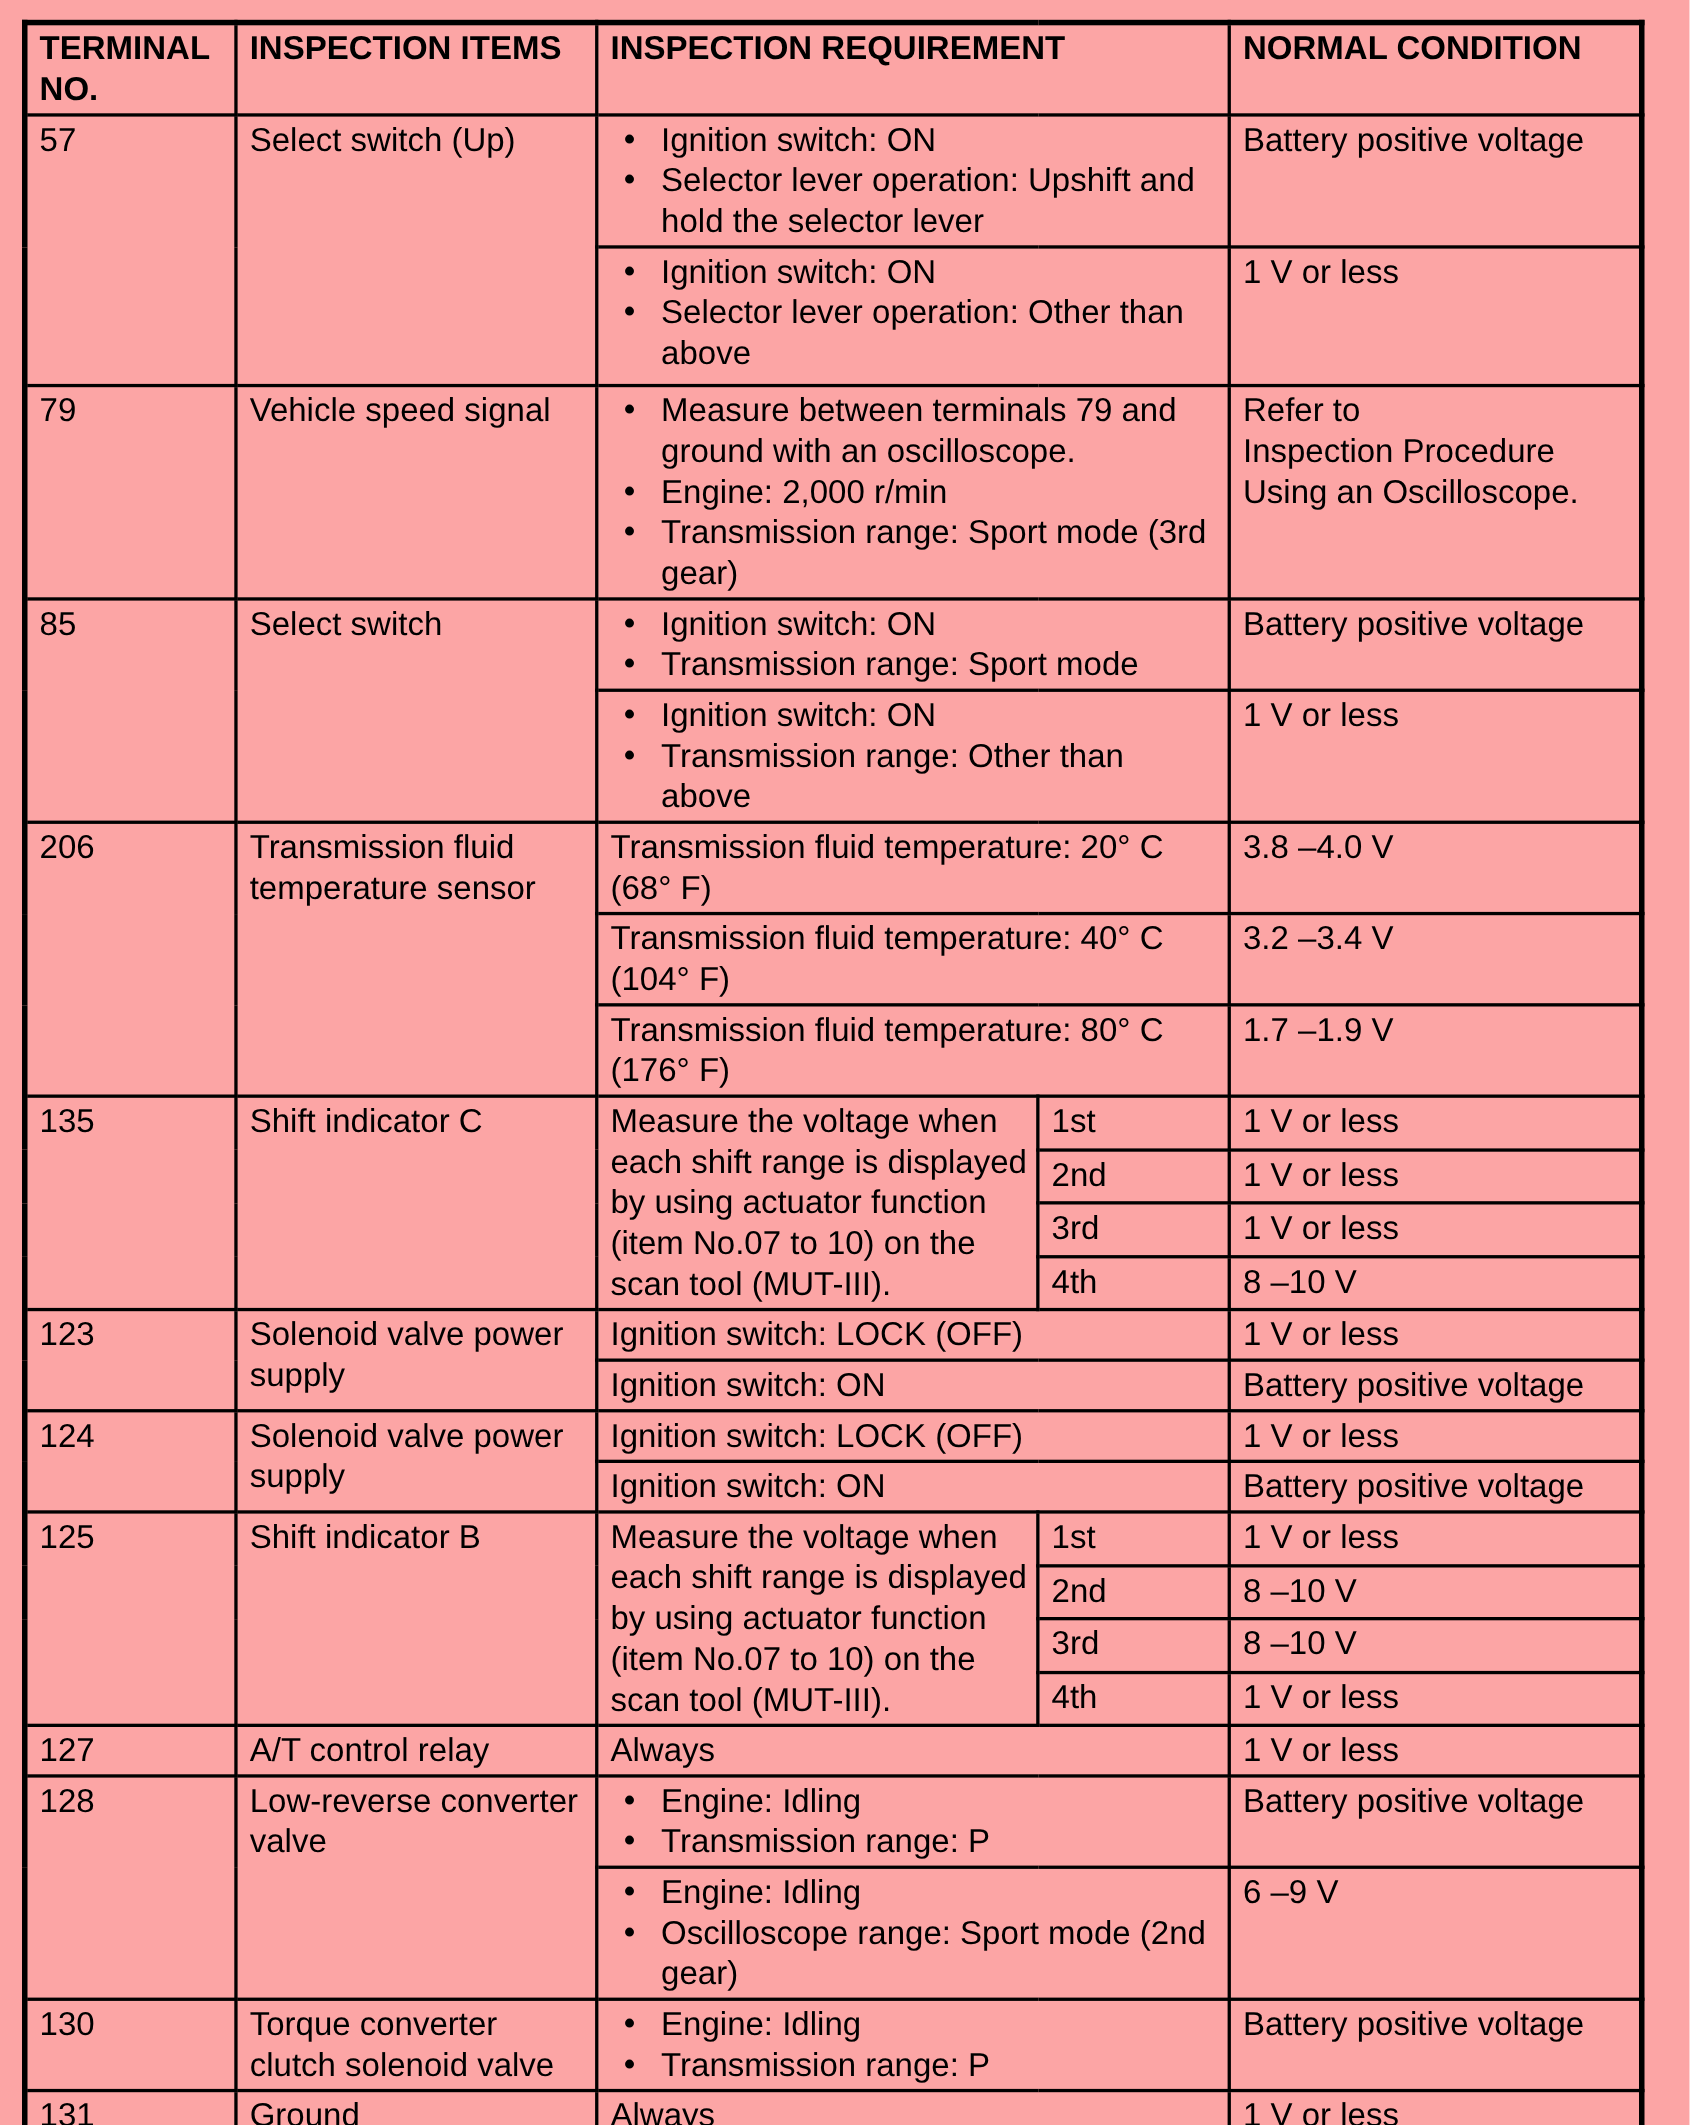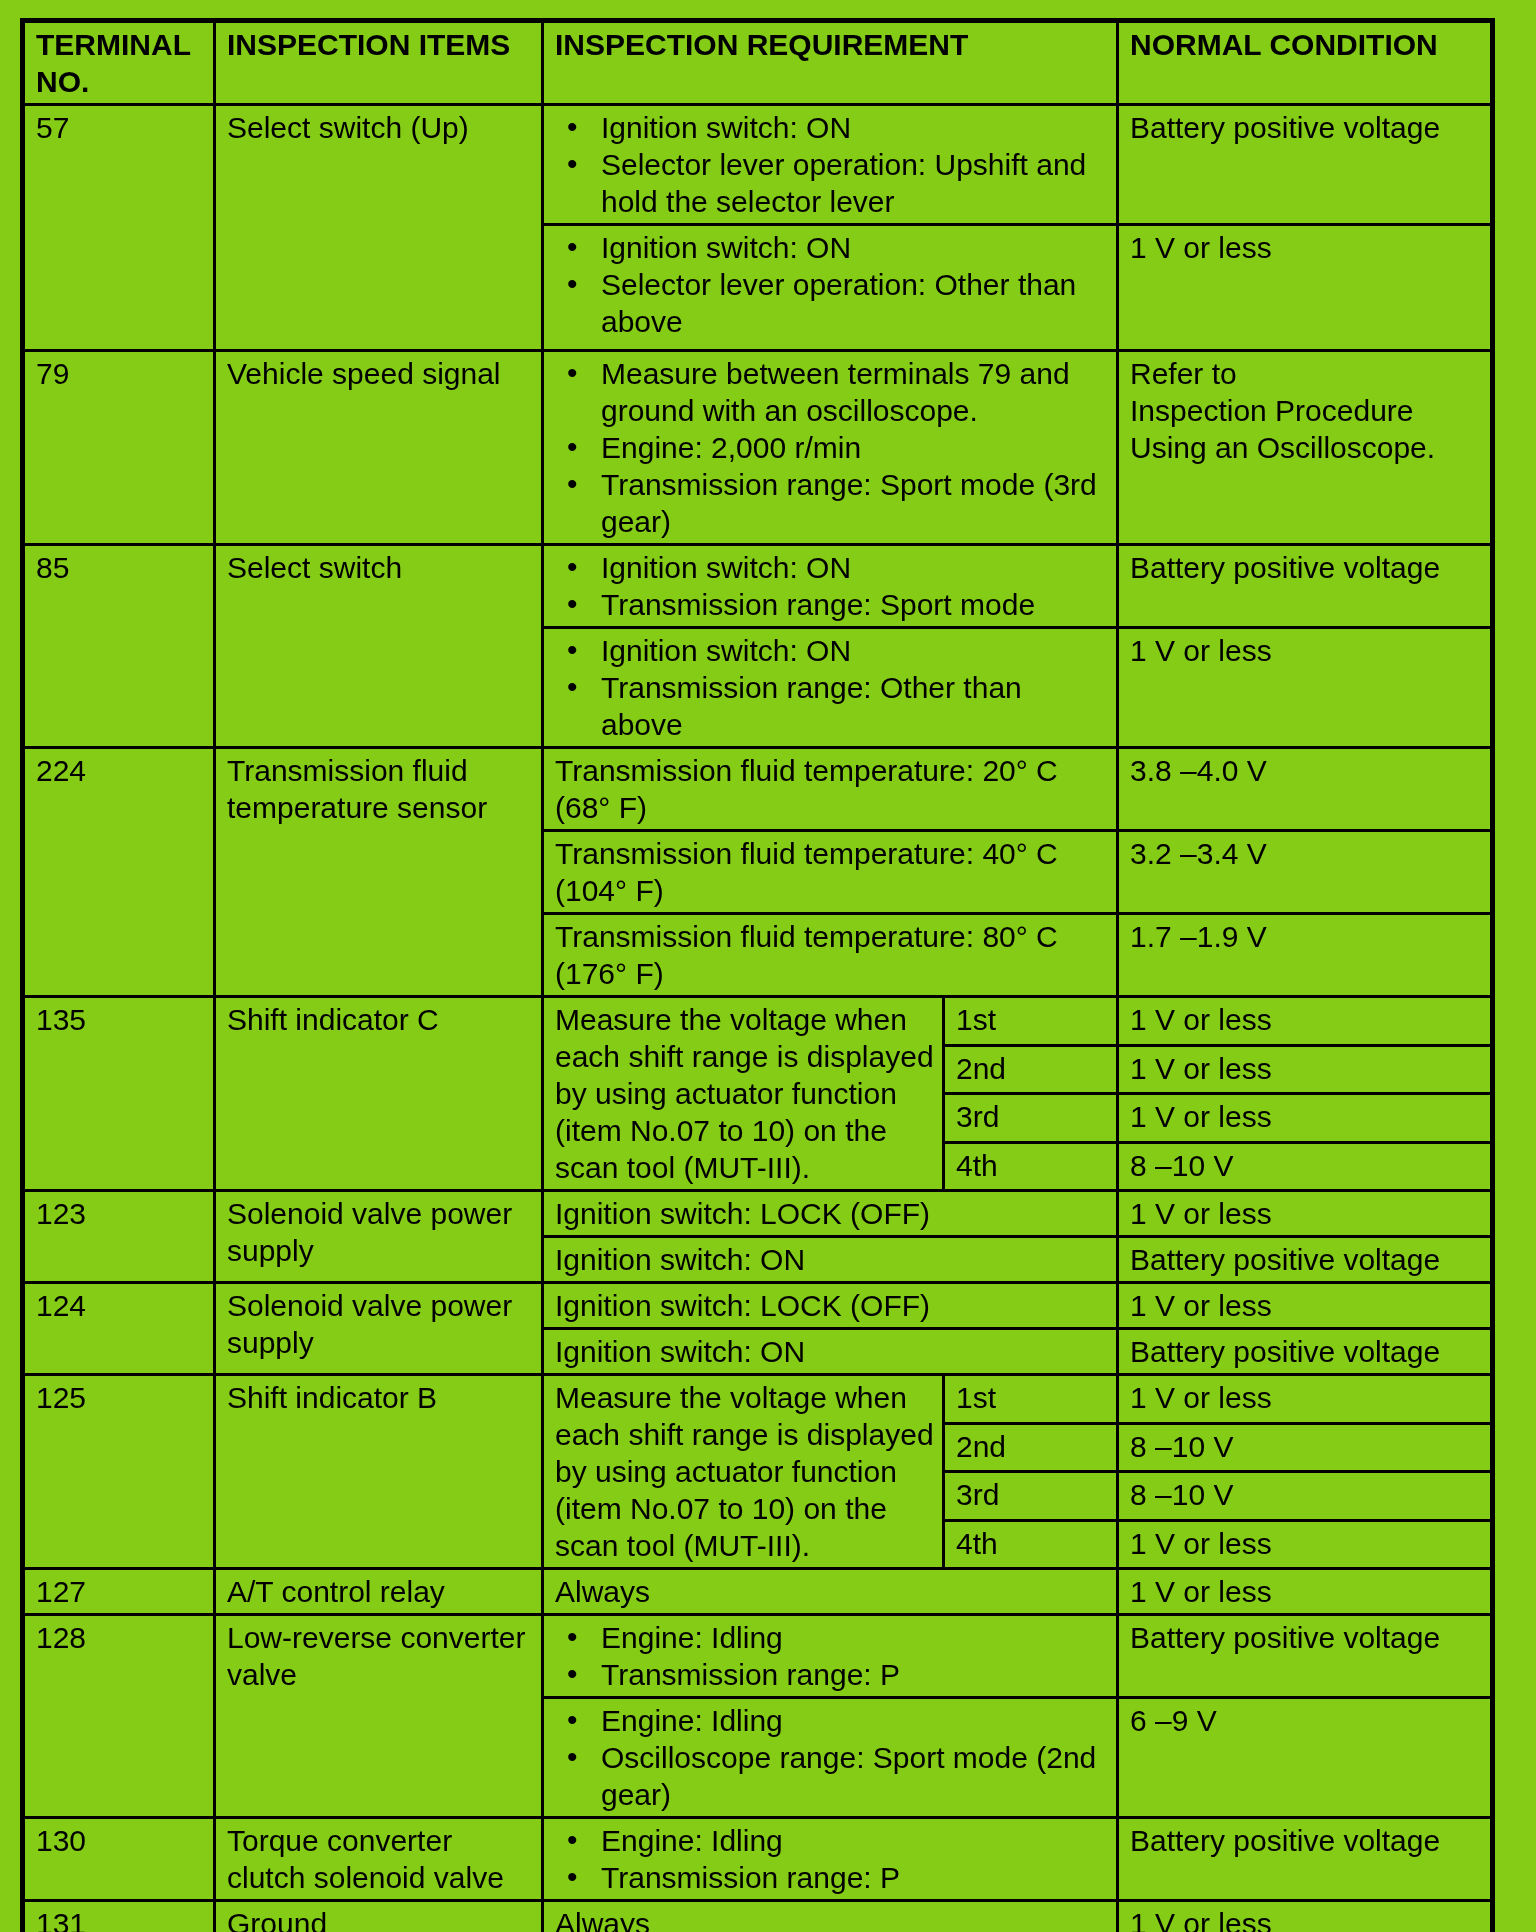--- a/index.html
+++ b/index.html
@@ -1,20 +1,20 @@
 <!DOCTYPE html>
 <html><head>
 <meta charset="utf-8">
 <style>
   html, body { margin: 0; padding: 0; background: #ffffff; }
   .page {
     position: relative;
     width: 1536px;
     height: 1932px;
-    background: #84cc16;
+    background: #fca5a5;
     overflow: hidden;
     font-family: "Liberation Sans", sans-serif;
     color: #000;
   }
   table.insp {
     position: absolute;
     left: 20px;
     top: 18px;
     width: 1470px;
     border-collapse: collapse;
@@ -108,21 +108,21 @@
     </tr>
     <tr style="height:79px">
       <td colspan="2">
         <div class="bli"><span class="dot">•</span><span class="txt">Ignition switch: ON</span></div>
         <div class="bli"><span class="dot">•</span><span class="txt">Transmission range: Other than above</span></div>
       </td>
       <td><span class="txt">1 V or less</span></td>
     </tr>
 
     <tr style="height:82px">
-      <td rowspan="3"><span class="txt">224</span></td>
+      <td rowspan="3"><span class="txt">206</span></td>
       <td rowspan="3"><span class="txt">Transmission fluid
 temperature sensor</span></td>
       <td colspan="2"><span class="txt">Transmission fluid temperature: 20° C
 (68° F)</span></td>
       <td><span class="txt">3.8 –4.0 V</span></td>
     </tr>
     <tr style="height:79px">
       <td colspan="2"><span class="txt">Transmission fluid temperature: 40° C
 (104° F)</span></td>
       <td><span class="txt">3.2 –3.4 V</span></td>

